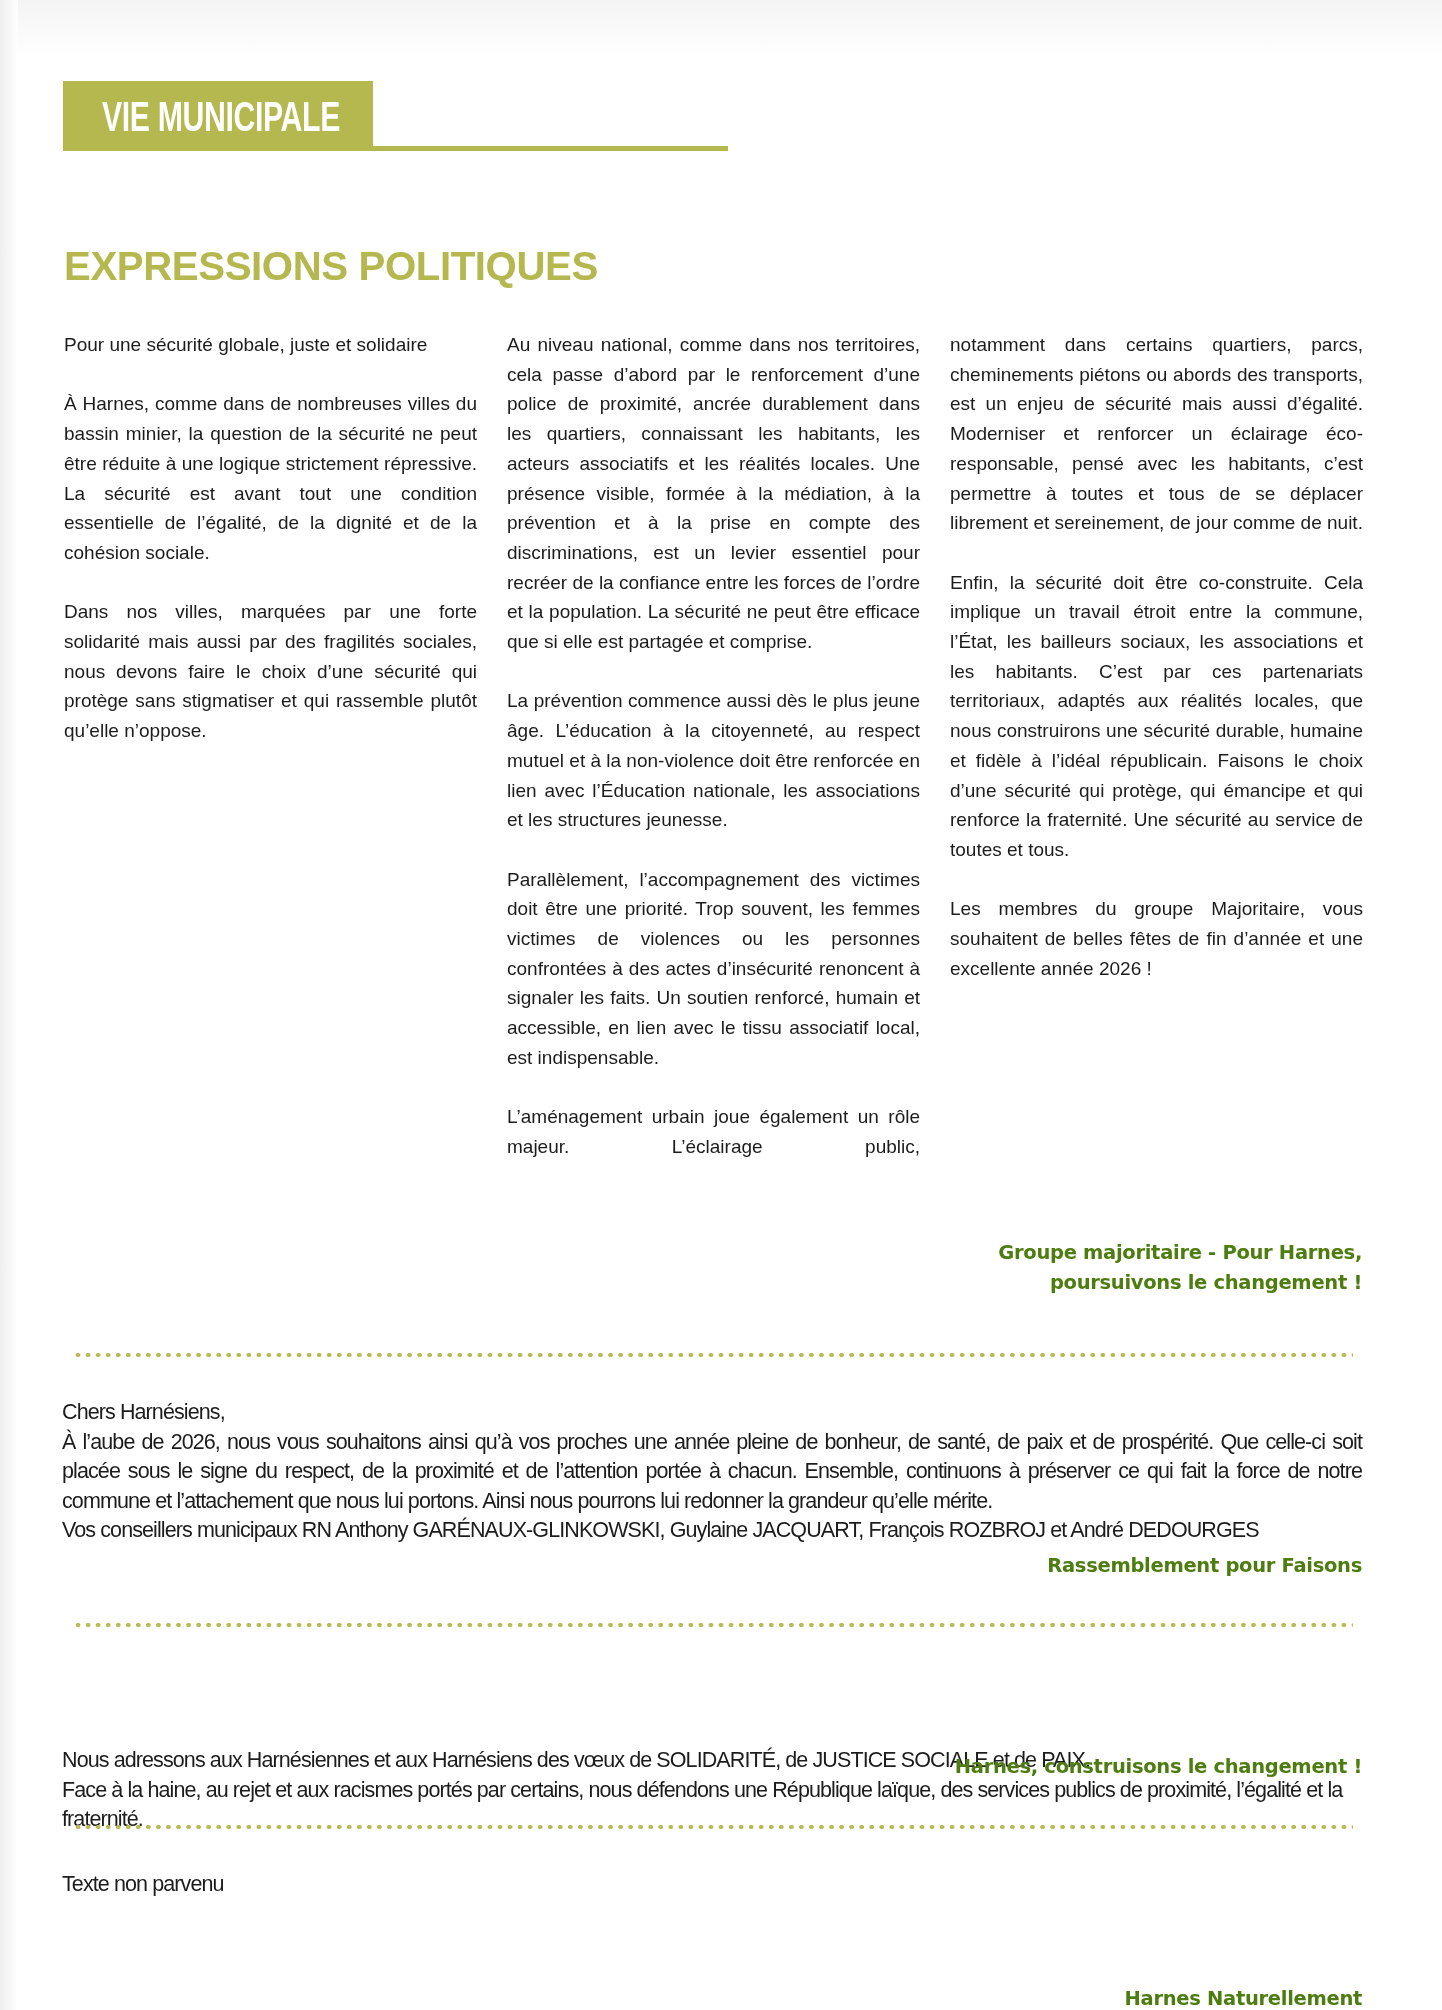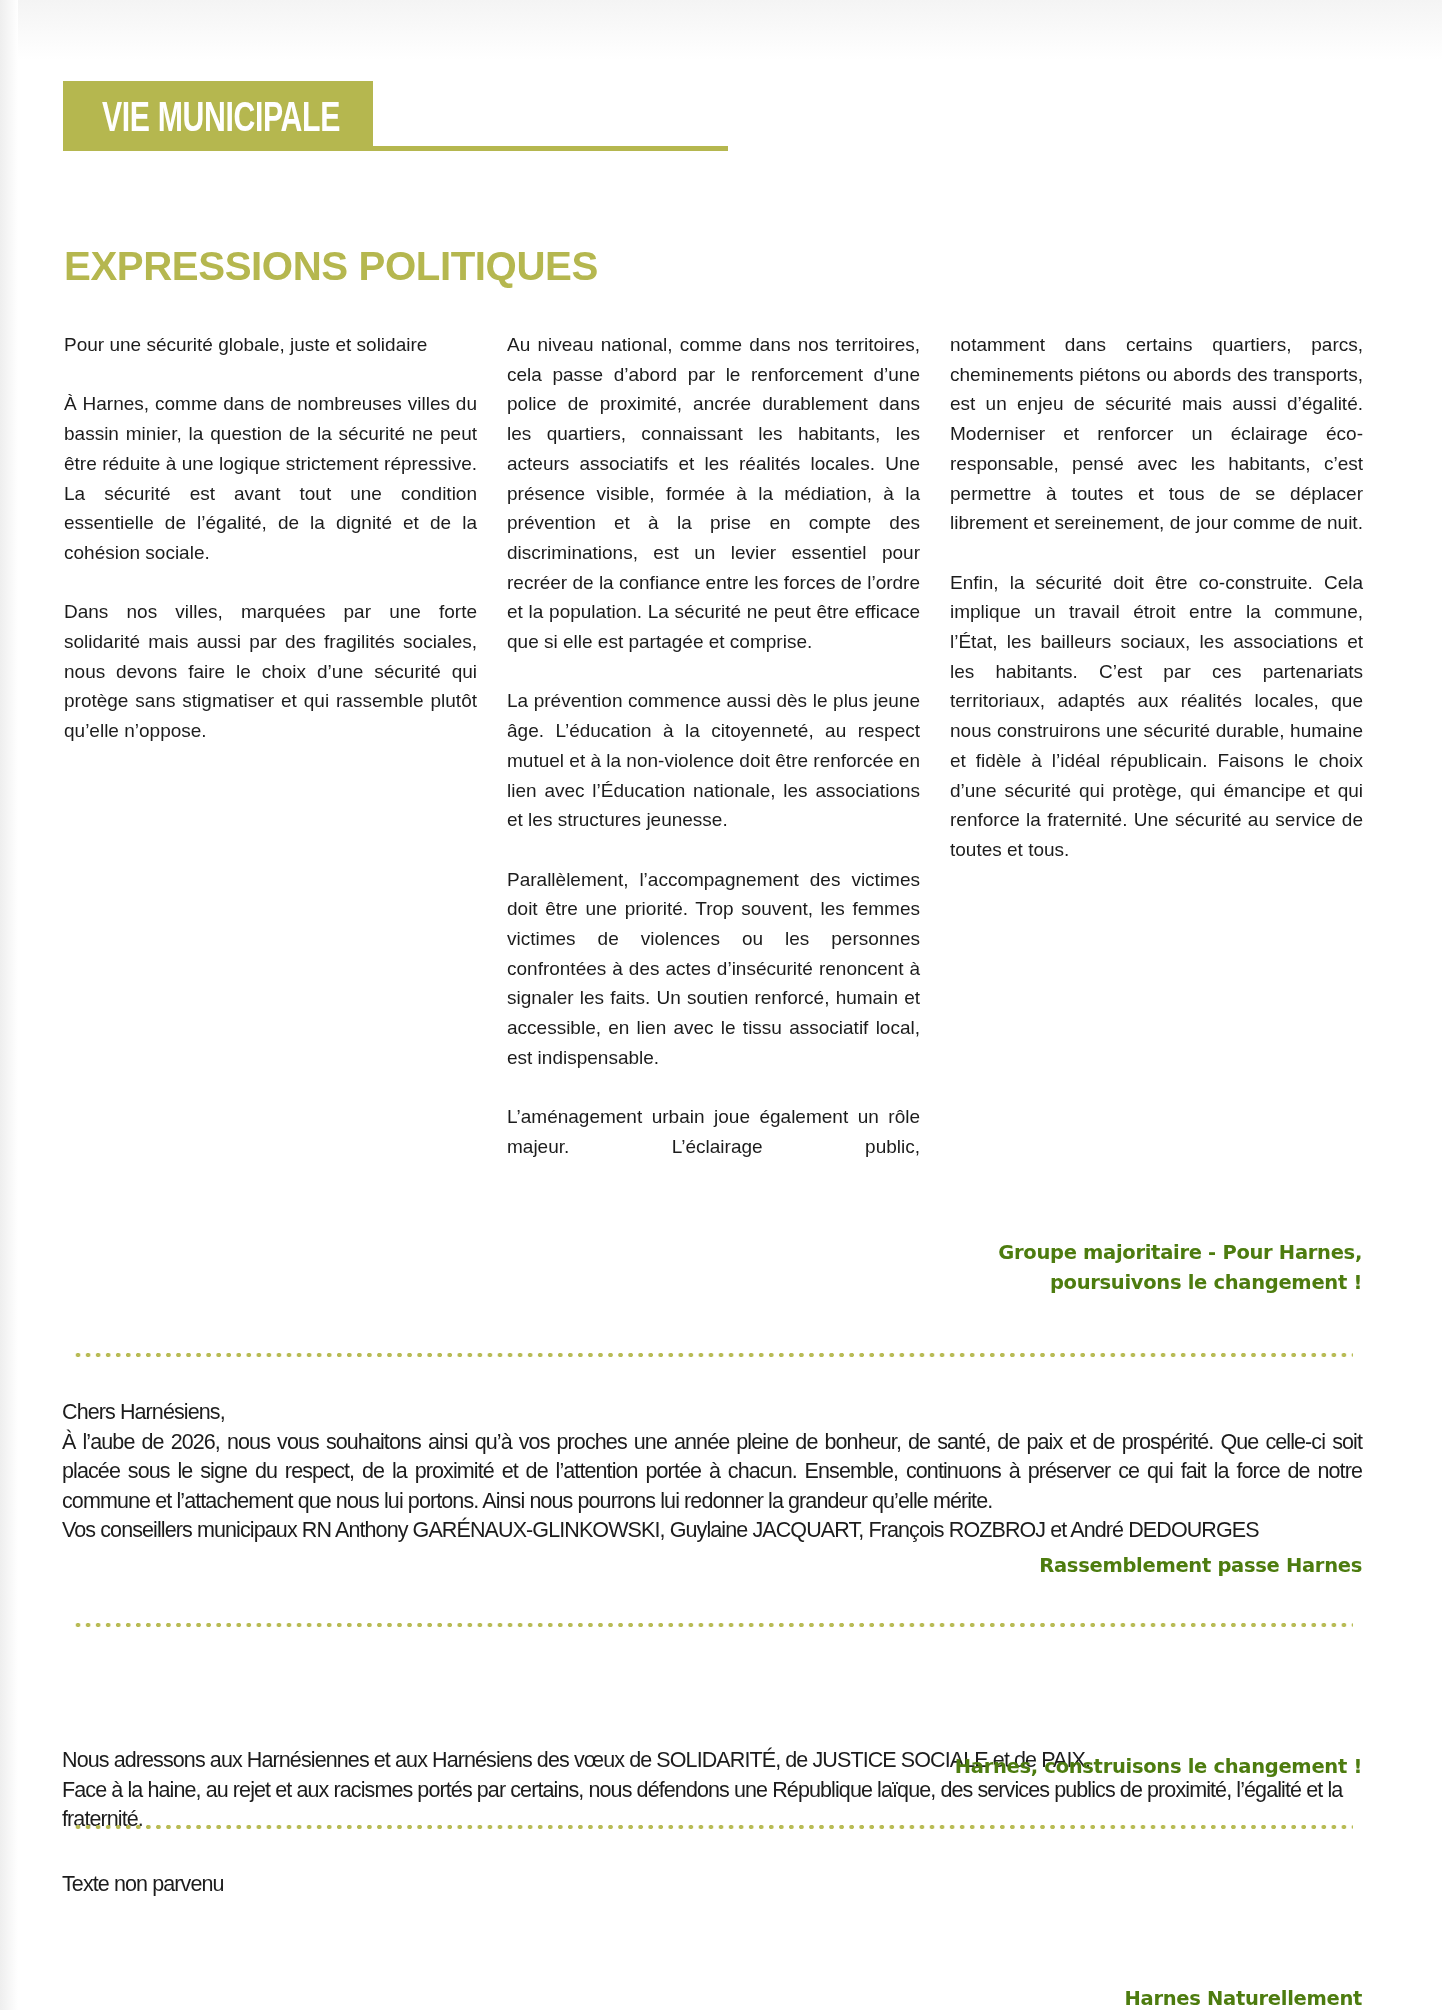--- a/index.html
+++ b/index.html
@@ -68,35 +68,36 @@
 </div>
 <div class="col col2">
   <p>Au niveau national, comme dans nos territoires, cela passe d’abord par le renforcement d’une police de proximité, ancrée durablement dans les quartiers, connaissant les habitants, les acteurs associatifs et les réalités locales. Une présence visible, formée à la médiation, à la prévention et à la prise en compte des discriminations, est un levier essentiel pour recréer de la confiance entre les forces de l’ordre et la population. La sécurité ne peut être efficace que si elle est partagée et comprise.</p>
   <p>La prévention commence aussi dès le plus jeune âge. L’éducation à la citoyenneté, au respect mutuel et à la non-violence doit être renforcée en lien avec l’Éducation nationale, les associations et les structures jeunesse.</p>
   <p>Parallèlement, l’accompagnement des victimes doit être une priorité. Trop souvent, les femmes victimes de violences ou les personnes confrontées à des actes d’insécurité renoncent à signaler les faits. Un soutien renforcé, humain et accessible, en lien avec le tissu associatif local, est indispensable.</p>
   <p style="text-align-last: justify">L’aménagement urbain joue également un rôle majeur. L’éclairage public,</p>
 </div>
 <div class="col col3">
   <p>notamment dans certains quartiers, parcs, cheminements piétons ou abords des transports, est un enjeu de sécurité mais aussi d’égalité. Moderniser et renforcer un éclairage éco-responsable, pensé avec les habitants, c’est permettre à toutes et tous de se déplacer librement et sereinement, de jour comme de nuit.</p>
   <p>Enfin, la sécurité doit être co-construite. Cela implique un travail étroit entre la commune, l’État, les bailleurs sociaux, les associations et les habitants. C’est par ces partenariats territoriaux, adaptés aux réalités locales, que nous construirons une sécurité durable, humaine et fidèle à l’idéal républicain. Faisons le choix d’une sécurité qui protège, qui émancipe et qui renforce la fraternité. Une sécurité au service de toutes et tous.</p>
+  <p>Les membres du groupe Majoritaire, vous souhaitent de belles fêtes de fin d’année et une excellente année 2026 !</p>
 </div>
 
 <div class="signature sig1">
   <div>Groupe majoritaire - Pour Harnes,</div>
   <div>poursuivons le changement !</div>
 </div>
 
 <div class="dots dots1"></div>
 
 <div class="narrow greet">
   <p>Chers Harnésiens,</p>
   <p class="justify">À l’aube de 2026, nous vous souhaitons ainsi qu’à vos proches une année pleine de bonheur, de santé, de paix et de prospérité. Que celle-ci soit placée sous le signe du respect, de la proximité et de l’attention portée à chacun. Ensemble, continuons à préserver ce qui fait la force de notre commune et l’attachement que nous lui portons. Ainsi nous pourrons lui redonner la grandeur qu’elle mérite.</p>
   <p class="justify">Vos conseillers municipaux RN Anthony GARÉNAUX-GLINKOWSKI, Guylaine JACQUART, François ROZBROJ et André DEDOURGES</p>
 </div>
-<div class="signature sig2">Rassemblement passe Harnes</div>
+<div class="signature sig2">Rassemblement pour Faisons</div>
 
 <div class="dots dots2"></div>
 
 <div class="narrow voeux">
   <p>Nous adressons aux Harnésiennes et aux Harnésiens des vœux de SOLIDARITÉ, de JUSTICE SOCIALE et de PAIX.</p>
   <p>Face à la haine, au rejet et aux racismes portés par certains, nous défendons une République laïque, des services publics de proximité, l’égalité et la fraternité.</p>
 </div>
 <div class="signature sig3">Harnes, construisons le changement !</div>
 
 <div class="dots dots3"></div>

